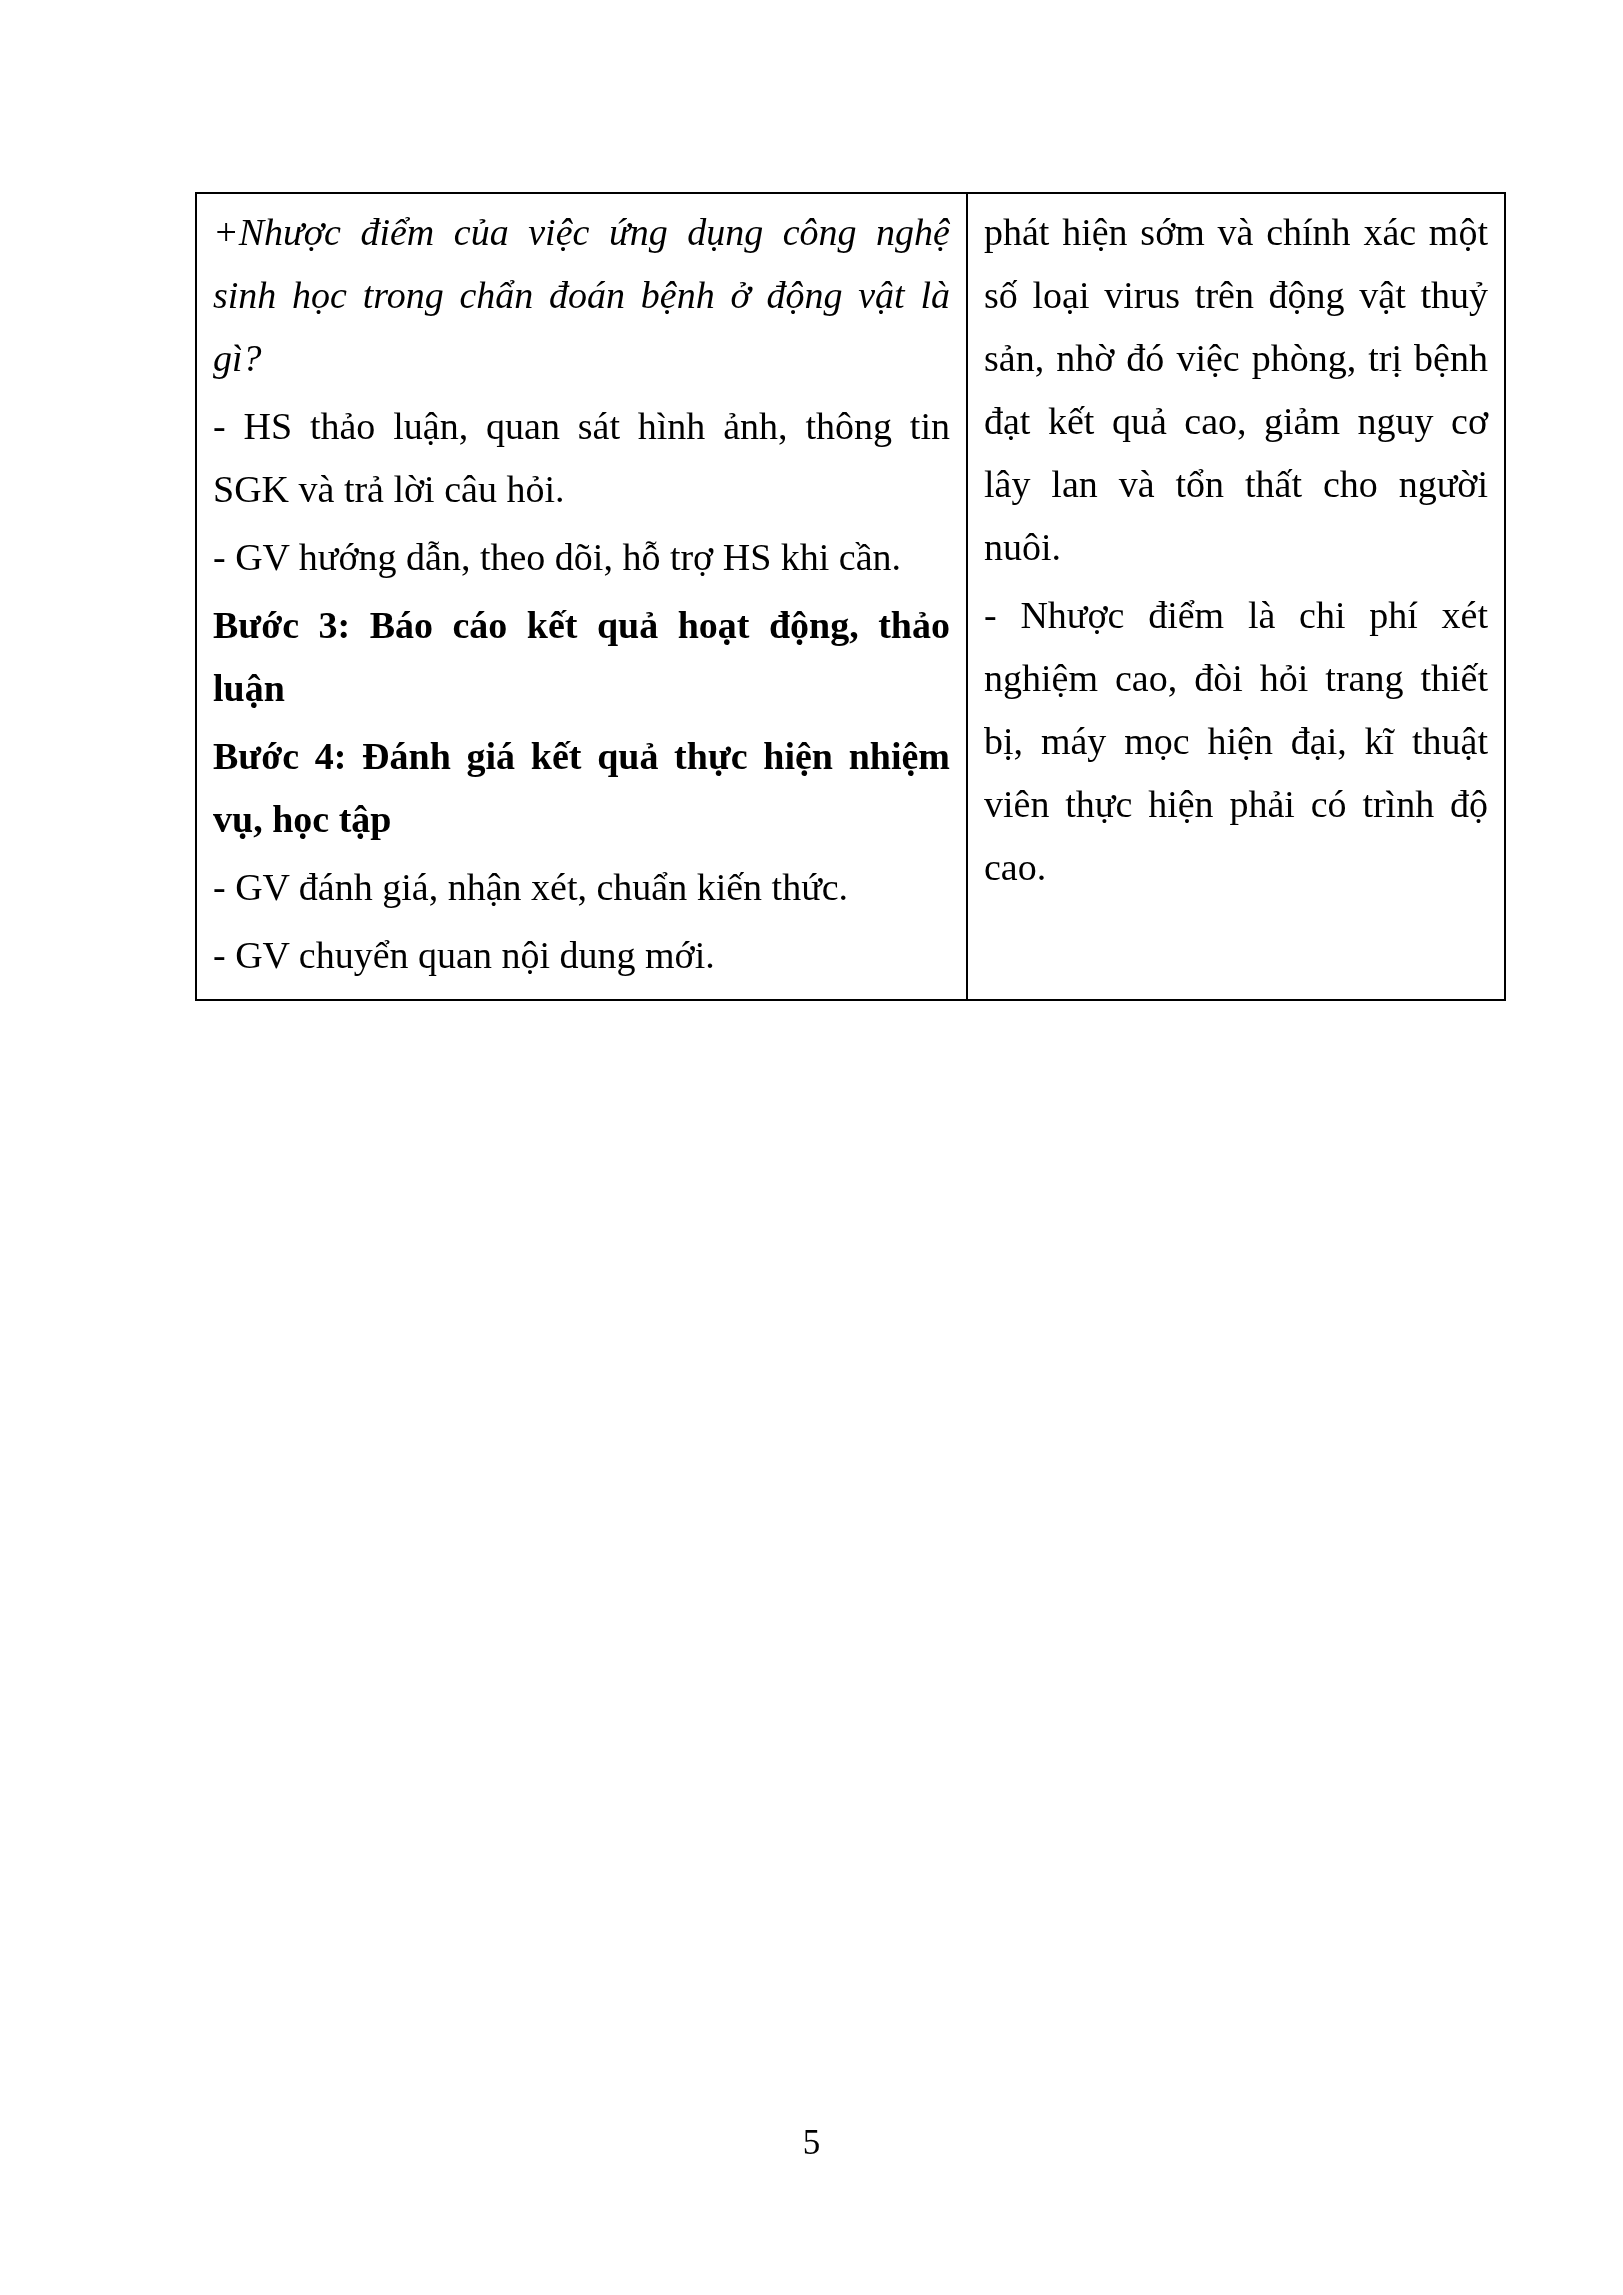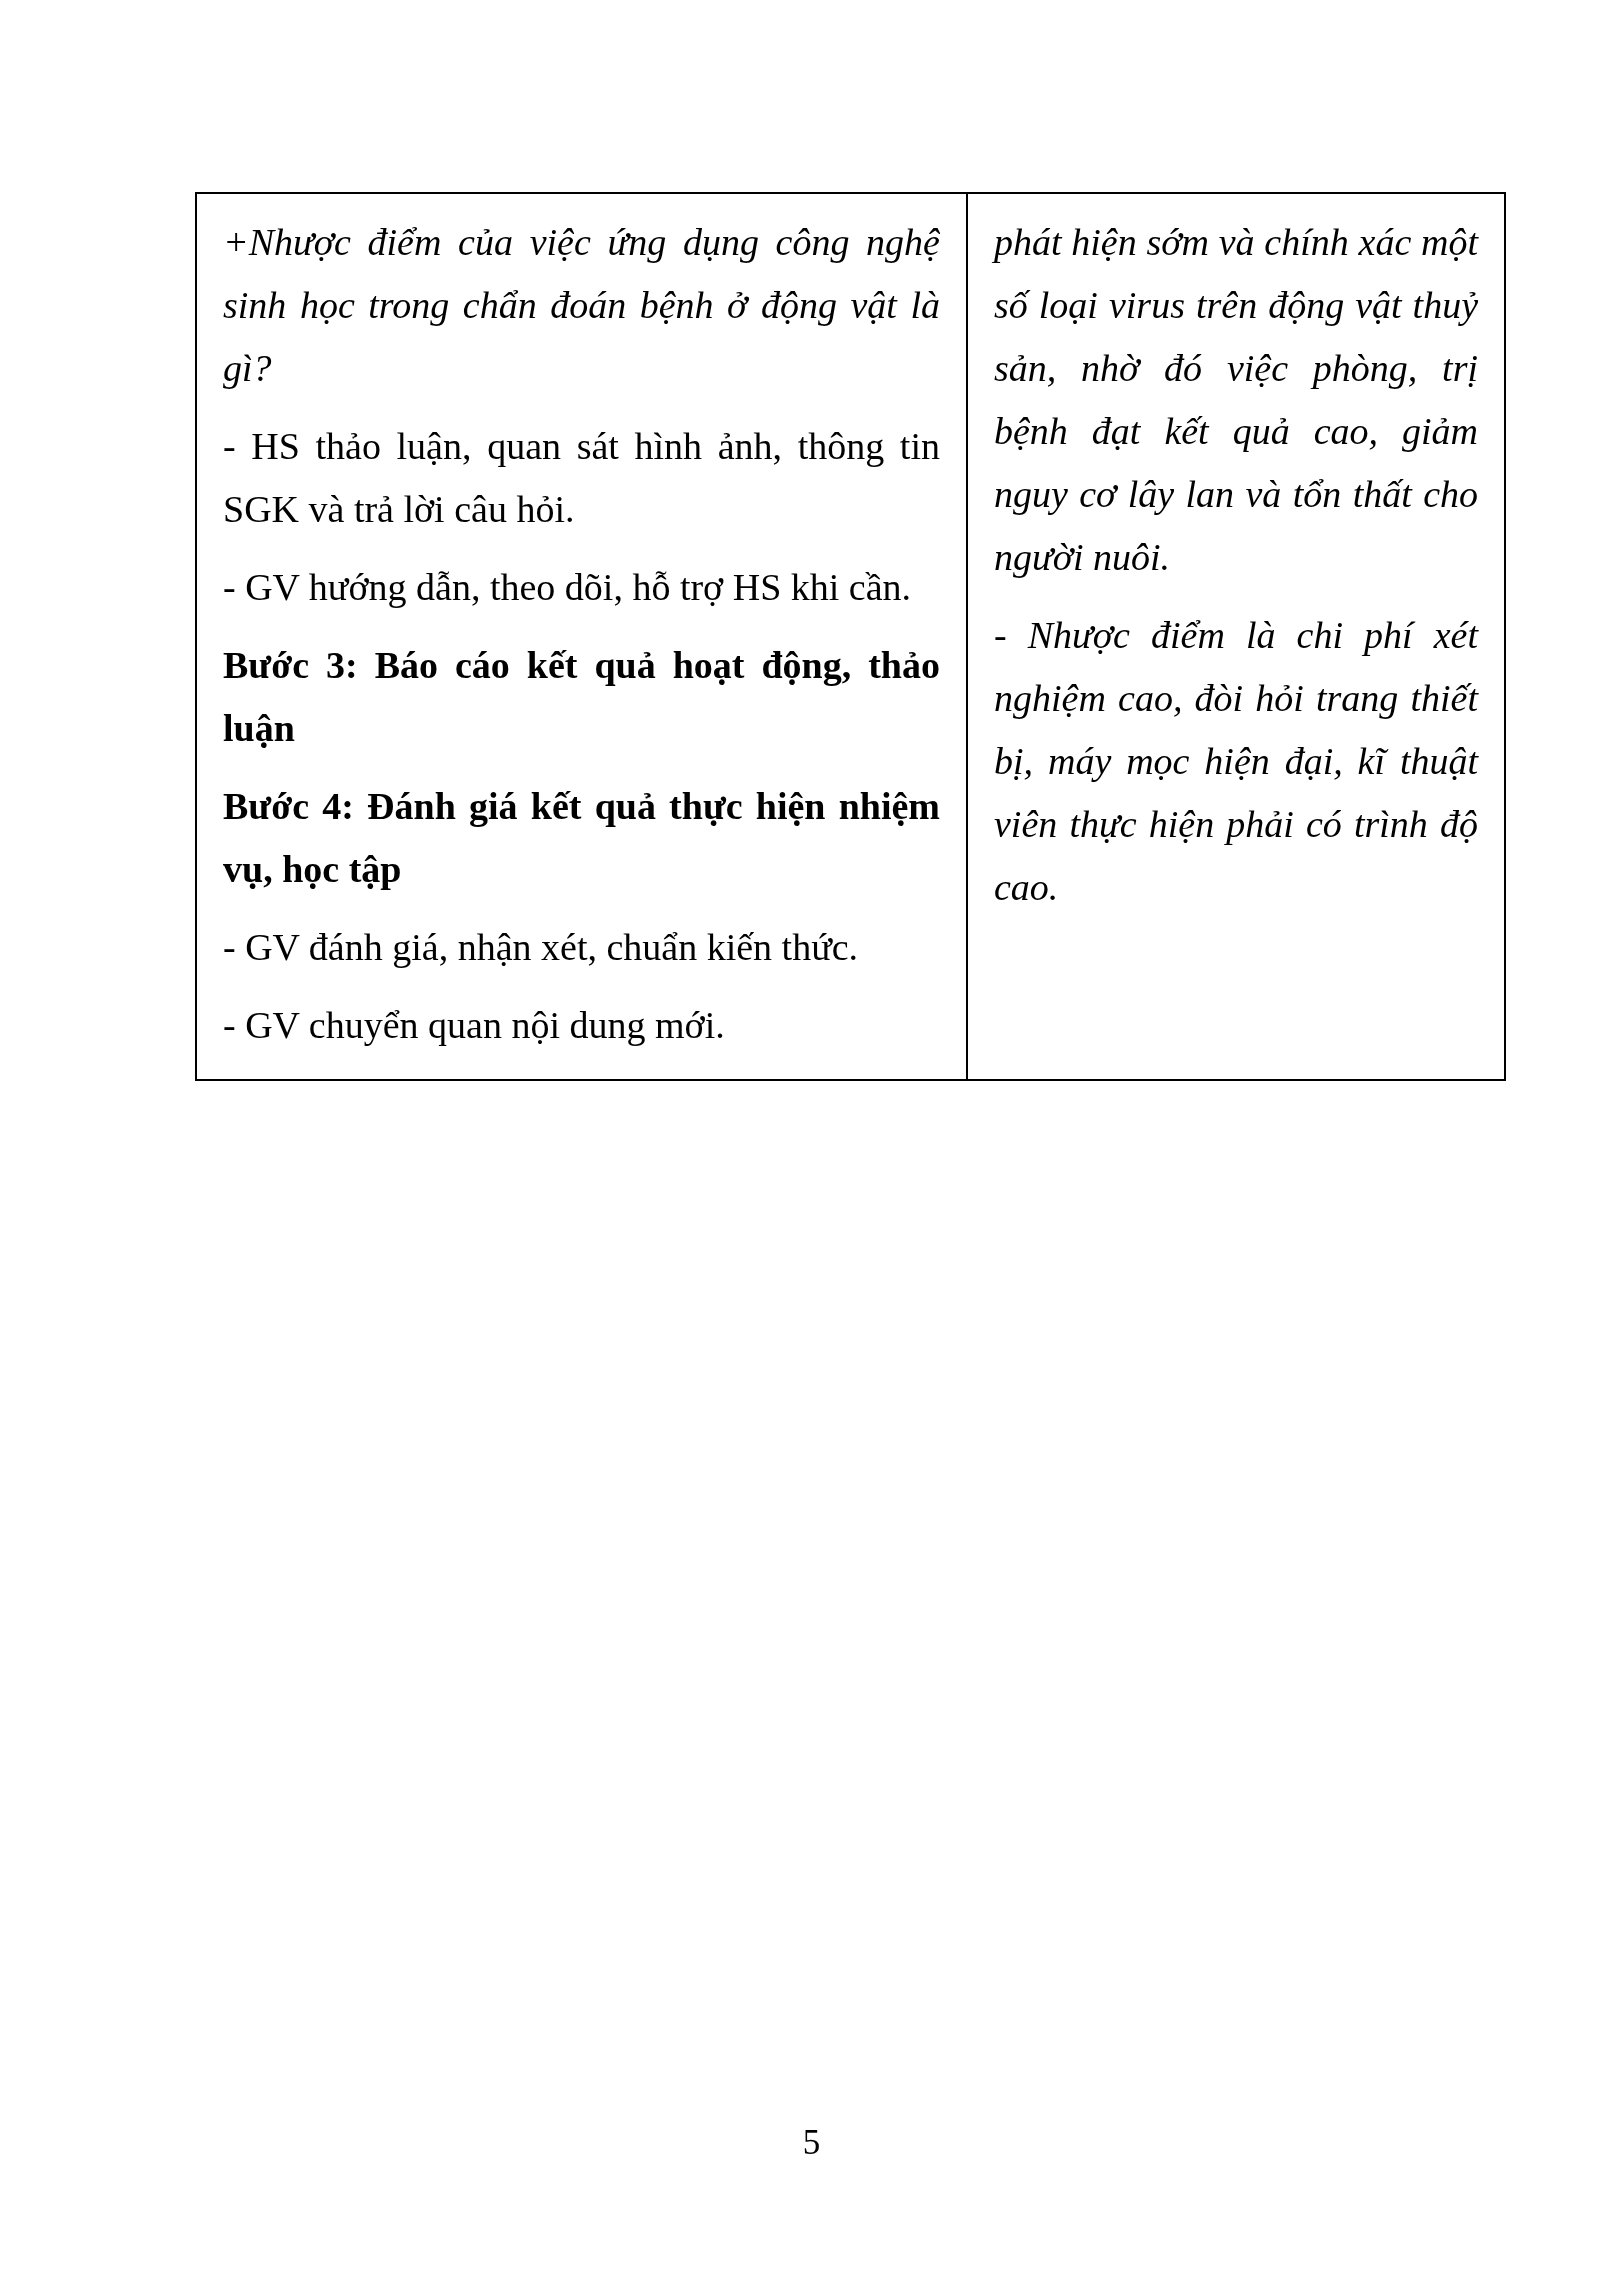--- a/index.html
+++ b/index.html
@@ -32,24 +32,23 @@
     padding: 1.6px 11px 7.9px 11px;
     font-size: 38px;
     line-height: 63px;
   }
   .cell.left {
     width: 771px;
     border-right: 2.4px solid #000000;
   }
   .cell.right {
     flex: 1;
-    font-style: italic;
   }
   .cell p {
-    margin: 15px;
+    margin: 5px;
     text-align: justify;
     text-justify: inter-word;
   }
   .cell span.bold { font-weight: bold; }
   .cell span.italic { font-style: italic; }
   .page-footer {
     position: absolute;
     top: 2119px;
     left: 0;
     width: 100%;

